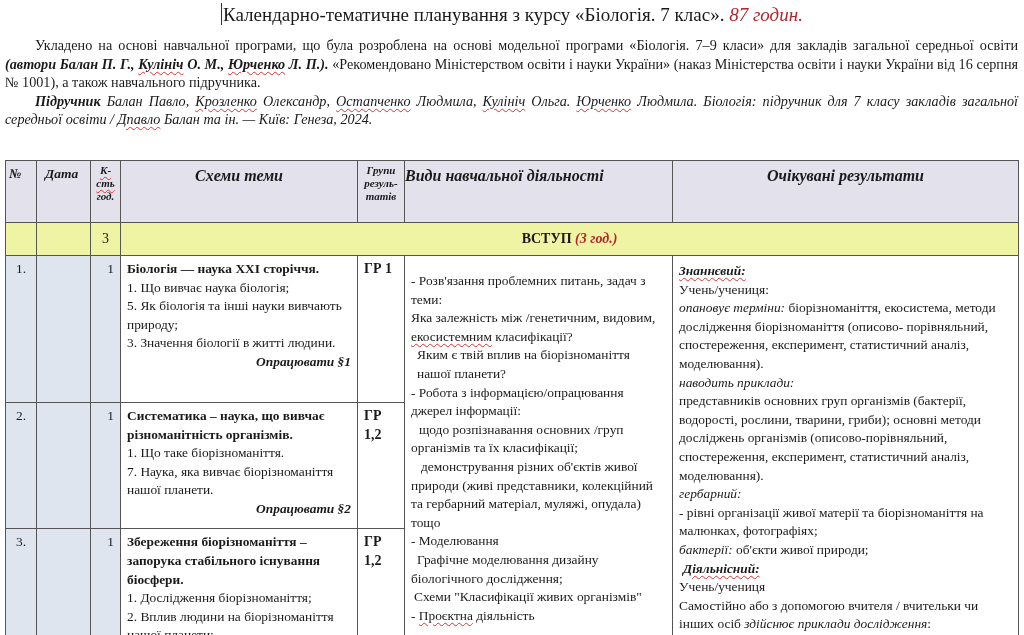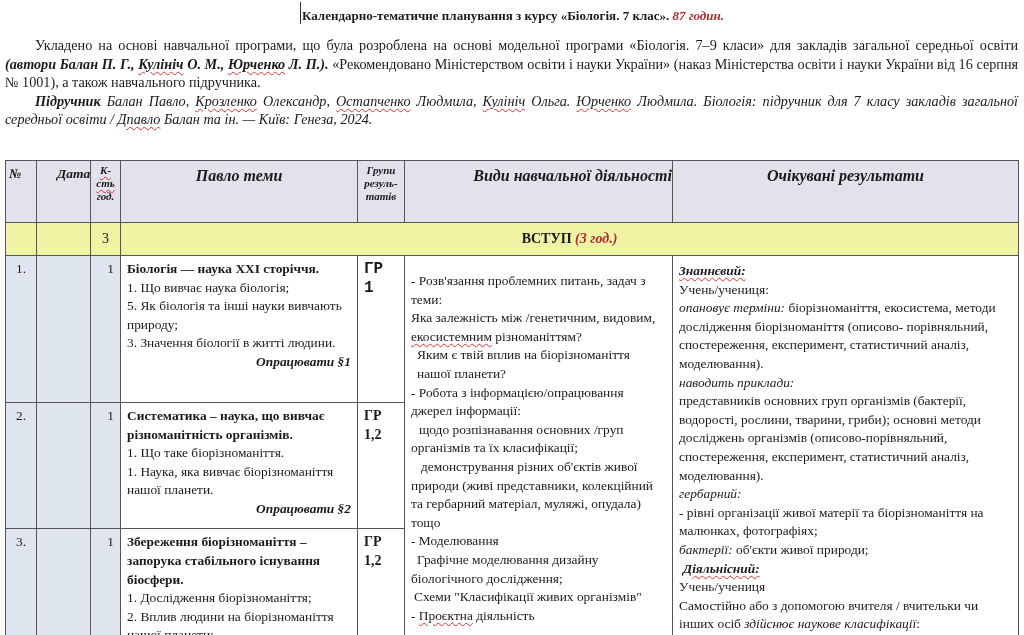--- a/index.html
+++ b/index.html
@@ -1,19 +1,19 @@
 <!DOCTYPE html>
 <html><head>
 <meta charset="utf-8">
 <style>
   html, body { margin:0; padding:0; background:#ffffff; }
   body { width:1024px; height:635px; overflow:hidden; position:relative;
          font-family:"Liberation Serif", "DejaVu Serif", serif; color:#1a1a1a; }
   .title { position:absolute; top:2px; left:0; width:1024px; text-align:center;
-           font-size:13px; font-weight:bold; line-height:26px; }
+           font-size:19px; font-weight:normal; line-height:26px; }
   .title .cursor { display:inline-block; width:1px; height:22px; background:#333; vertical-align:-4px; margin-right:1px; }
   .title .hours { color:#b0282e; font-style:italic; }
   .intro { position:absolute; top:36px; left:5px; width:1013px; font-size:14.2px; line-height:18.6px; text-align:justify; }
   .intro p { margin:0; text-indent:30px; }
   .bi { font-weight:bold; font-style:italic; }
   .it { font-style:italic; }
   .spell { text-decoration: underline wavy #d33; text-decoration-thickness:1px; text-underline-offset:2px; }
   table.plan { position:absolute; top:160px; left:5px; border-collapse:collapse; table-layout:fixed; width:1013px; font-size:13.4px; }
   table.plan td, table.plan th { border:1px solid #555; vertical-align:top; padding:0; }
   table.plan th { background:#e2e1ec; font-weight:bold; font-style:italic; height:51px; }
@@ -48,29 +48,29 @@
       <col style="width:54px">
       <col style="width:30px">
       <col style="width:237px">
       <col style="width:47px">
       <col style="width:268px">
       <col style="width:346px">
   </colgroup>
   <tbody>
       <tr>
     <th style="text-align:left;padding:5px 3px;font-size:13.5px;"><span>№</span></th>
-    <th style="text-align:left;padding:5px 20px;font-size:13.5px;"><span>Дата</span></th>
+    <th style="text-align:left;padding:5px 8px;font-size:13.5px;"><span>Дата</span></th>
     <th class="h-small" style="text-align:center;">
       <div class="spell">К-</div>
           <div class="spell">сть</div>
           <div>год.</div>
     </th>
-    <th class="h-big" style="text-align:center;"><span>Павло теми</span></th>
+    <th class="h-big" style="text-align:center;"><span>Схеми теми</span></th>
     <th class="h-small" style=""><span>Групи резуль-татів</span></th>
-    <th class="h-big" style="text-align:right;"><span>Види навчальної діяльності</span></th>
+    <th class="h-big" style="text-align:left;"><span>Види навчальної діяльності</span></th>
     <th class="h-big" style="text-align:center;"><span>Очікувані результати</span></th>
   </tr>
   <tr class="section">
     <td></td>
     <td></td>
     <td class="center" style="font-size:14px;">3</td>
     <td colspan="4" class="sec-title"><span>ВСТУП</span> <span class="red">(3 год.)</span></td>
   </tr>
 
   <tr style="height:140px;">
@@ -84,26 +84,26 @@
     <td>
           <div class="cell">
       <div class="b">Біологія — наука XXI сторіччя.</div>
       <div>1. Що вивчає наука біологія;</div>
       <div>5. Як біологія та інші науки вивчають природу;</div>
       <div>3. Значення біології в житті людини.</div>
       <div class="right bi">Опрацювати §1</div>
     </div>
         </td>
     <td>
-          <div class="cell b" style="font-size:16px;font-family:Liberation Mono, monospace;">ГР 1</div>
+          <div class="cell b" style="font-size:14px;">ГР 1</div>
         </td>
     <td rowspan="3">
           <div class="cell" style="padding-top:16px;">
       <div> - Розв'язання проблемних питань, задач з теми:</div>
-      <div><span>   Яка залежність між /генетичним, видовим, </span><span class="spell">екосистемним</span><span> різноманіттям?</span></div>
+      <div><span>   Яка залежність між /генетичним, видовим, </span><span class="spell">екосистемним</span><span> класифікації?</span></div>
       <div style="padding-left:6px;">  Яким є твій вплив на біорізноманіття нашої планети?</div>
       <div> - Робота з інформацією/опрацювання джерел інформації:</div>
       <div style="text-indent:8px;">  щодо розпізнавання основних /груп організмів та їх класифікації;</div>
       <div style="text-indent:10px;">   демонстрування різних об'єктів живої природи (живі представники, колекційний та гербарний матеріал, муляжі, опудала) тощо</div>
       <div>  - Моделювання</div>
       <div style="text-indent:6px;">  Графічне моделювання дизайну біологічного дослідження;</div>
       <div style="padding-left:3px;"> Схеми "Класифікації живих організмів"</div>
       <div><span>  - </span><span class="spell">Проєктна</span><span> діяльність</span></div>
     </div>
         </td>
@@ -112,39 +112,39 @@
       <div class="bi spell" style="display:inline-block;">Знаннєвий:</div>
       <div>Учень/учениця:</div>
       <div><span class="it"> опановує терміни:</span><span> біорізноманіття, екосистема, методи дослідження біорізноманіття (описово- порівняльний, спостереження, експеримент, статистичний аналіз, моделювання).</span></div>
       <div class="it"> наводить приклади:</div>
       <div>представників основних груп організмів (бактерії, водорості, рослини, тварини, гриби); основні методи досліджень організмів (описово-порівняльний, спостереження, експеримент, статистичний аналіз, моделювання).</div>
       <div class="it"> гербарний:</div>
       <div>- рівні організації живої матерії та біорізноманіття на малюнках, фотографіях;</div>
       <div><span class="it"> бактерії:</span><span> об'єкти живої природи;</span></div>
       <div class="bi spell" style="display:inline-block;margin-left:4px;">Діяльнісний:</div>
       <div> Учень/учениця</div>
-      <div><span> Самостійно або з допомогою вчителя / вчительки чи інших осіб </span><span class="it">здійснює наукове класифікації</span><span>:</span></div>
+      <div><span> Самостійно або з допомогою вчителя / вчительки чи інших осіб </span><span class="it">здійснює приклади дослідження</span><span>:</span></div>
       <div>добирає окремі об'єкти / явища, властивості</div>
     </div>
         </td>
   </tr>
 
   <tr style="height:118px;">
     <td class="num">
           <div class="cell" style="padding-left:10px;">2.</div>
         </td>
     <td class="grey"></td>
     <td class="grey">
           <div class="cell right">1</div>
         </td>
     <td>
           <div class="cell">
       <div class="b">Систематика – наука, що вивчає різноманітність організмів.</div>
       <div>1. Що таке біорізноманіття.</div>
-      <div>1. Наука, яка вивчає біорізноманіття нашої планети.</div>
+      <div>7. Наука, яка вивчає біорізноманіття нашої планети.</div>
       <div class="right bi">Опрацювати §2</div>
     </div>
         </td>
     <td>
           <div class="cell b" style="font-size:14px;">ГР 1,2</div>
         </td>
   </tr>
 
   <tr style="height:122px;">
     <td class="num">

